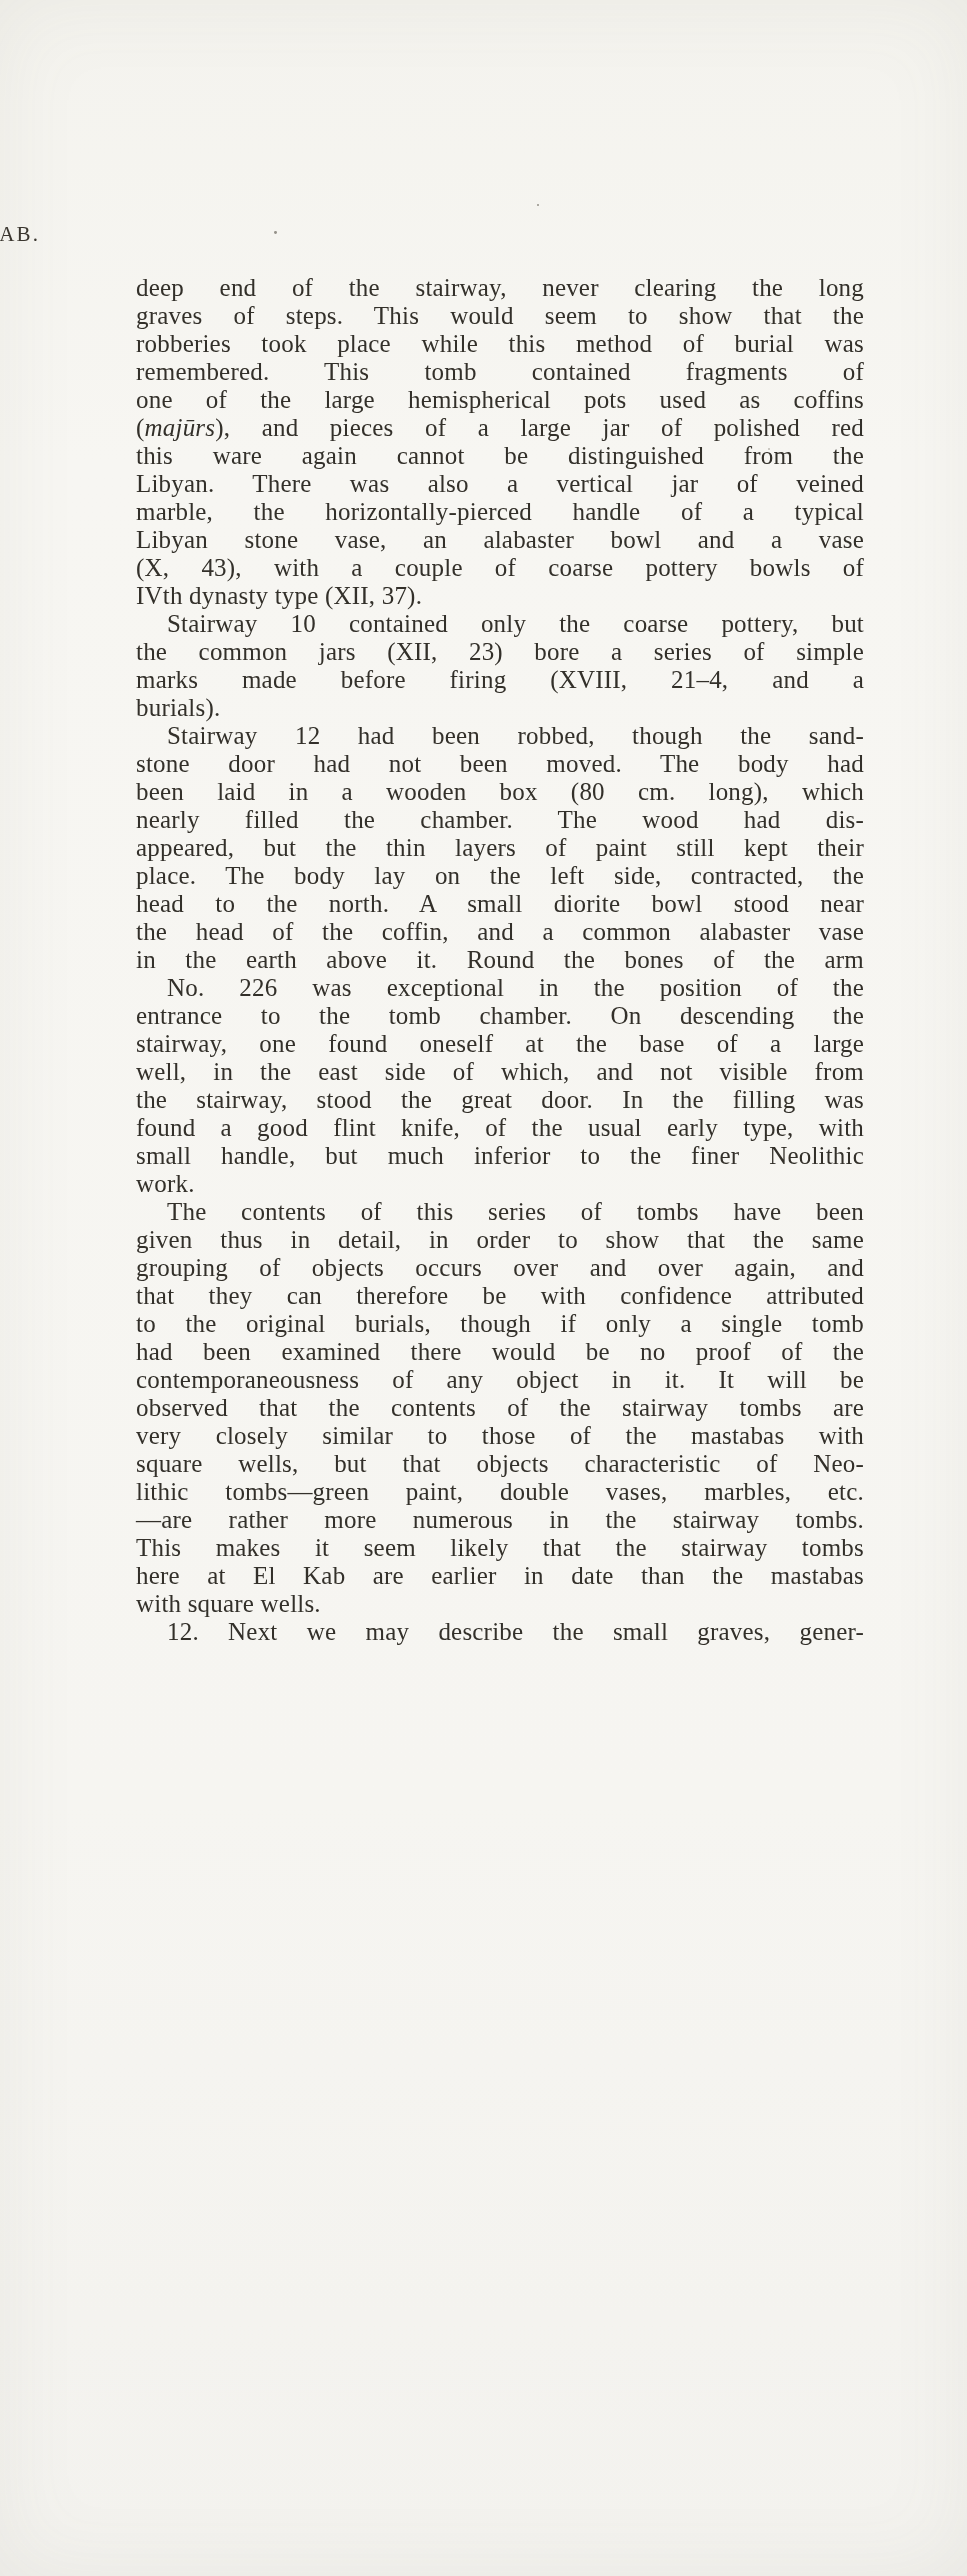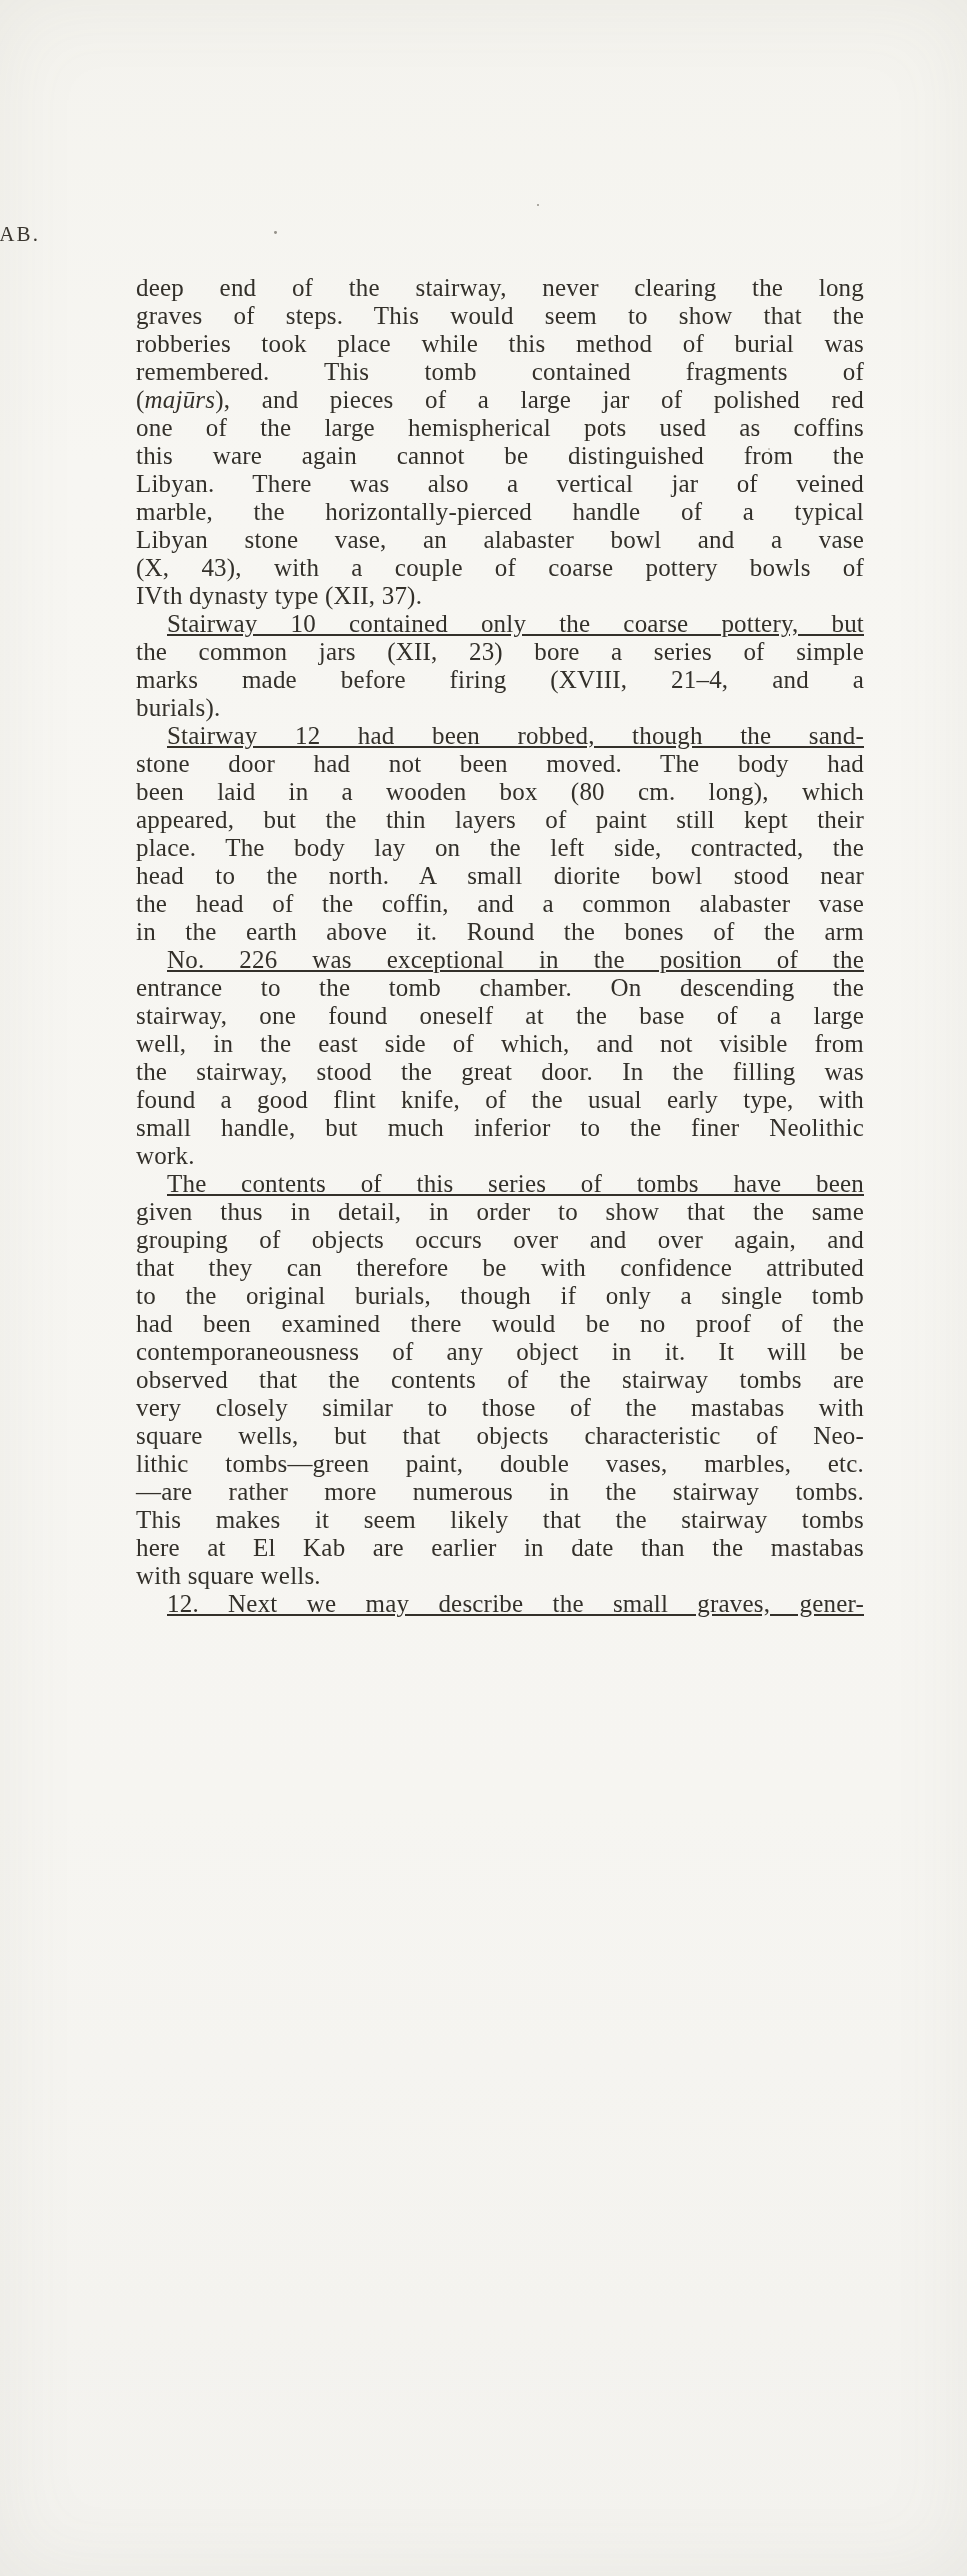--- a/index.html
+++ b/index.html
@@ -40,21 +40,20 @@
     text-align: justify;
     text-align-last: justify;
     -moz-text-align-last: justify;
   }
   .line.last {
     text-align-last: left;
     -moz-text-align-last: left;
   }
   .line.indent {
     text-indent: 31px;
-    text-decoration: underline;
   }
   .line i { font-style: italic; }
   .speck {
     position: absolute;
     background: rgba(70, 64, 52, 0.55);
     border-radius: 50%;
   }
   .speck.s1 { left: 274px; top: 231px; width: 2.8px; height: 2.8px; }
   .speck.s2 { left: 537px; top: 204px; width: 2.1px; height: 2.1px; }
   .speck.s3 { left: 768px; top: 448px; width: 2.1px; height: 2.1px; opacity: .6; }
@@ -67,35 +66,36 @@
 
   <div class="speck s1"></div>
   <div class="speck s2"></div>
   <div class="speck s3"></div>
 
   <div class="body-text">
       <div class="line">deep end of the stairway, never clearing the long</div>
       <div class="line">graves of steps. This would seem to show that the</div>
       <div class="line">robberies took place while this method of burial was</div>
       <div class="line">remembered. This tomb contained fragments of</div>
+      <div class="line">one of the large hemispherical pots used as coffins</div>
       <div class="line">(<i>majūrs</i>), and pieces of a large jar of polished red</div>
-      <div class="line">one of the large hemispherical pots used as coffins</div>
       <div class="line">this ware again cannot be distinguished from the</div>
       <div class="line">Libyan. There was also a vertical jar of veined</div>
       <div class="line">marble, the horizontally-pierced handle of a typical</div>
       <div class="line">Libyan stone vase, an alabaster bowl and a vase</div>
       <div class="line">(X, 43), with a couple of coarse pottery bowls of</div>
       <div class="line last">IVth dynasty type (XII, 37).</div>
       <div class="line indent">Stairway 10 contained only the coarse pottery, but</div>
       <div class="line">the common jars (XII, 23) bore a series of simple</div>
       <div class="line">marks made before firing (XVIII, 21–4, and a</div>
       <div class="line last">burials).</div>
       <div class="line indent">Stairway 12 had been robbed, though the sand-</div>
       <div class="line">stone door had not been moved. The body had</div>
       <div class="line">been laid in a wooden box (80 cm. long), which</div>
+      <div class="line">nearly filled the chamber. The wood had dis-</div>
       <div class="line">appeared, but the thin layers of paint still kept their</div>
       <div class="line">place. The body lay on the left side, contracted, the</div>
       <div class="line">head to the north. A small diorite bowl stood near</div>
       <div class="line">the head of the coffin, and a common alabaster vase</div>
       <div class="line">in the earth above it. Round the bones of the arm</div>
       <div class="line indent">No. 226 was exceptional in the position of the</div>
       <div class="line">entrance to the tomb chamber. On descending the</div>
       <div class="line">stairway, one found oneself at the base of a large</div>
       <div class="line">well, in the east side of which, and not visible from</div>
       <div class="line">the stairway, stood the great door. In the filling was</div>

